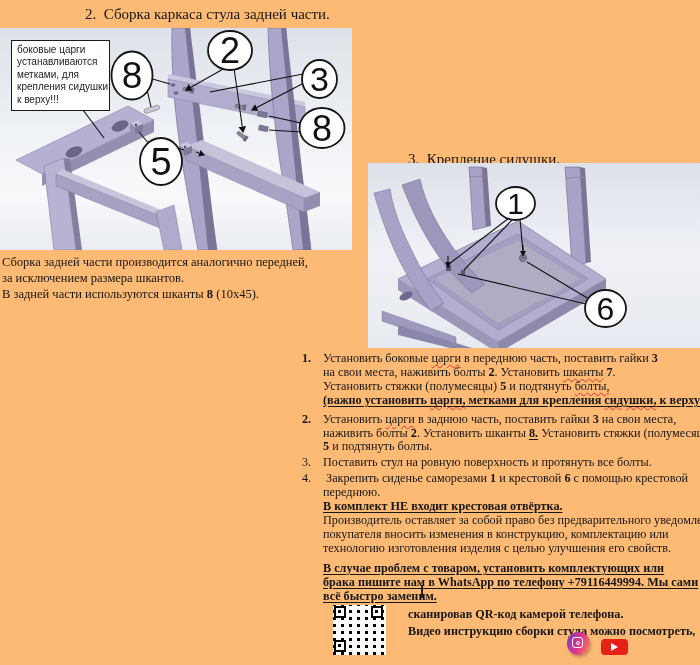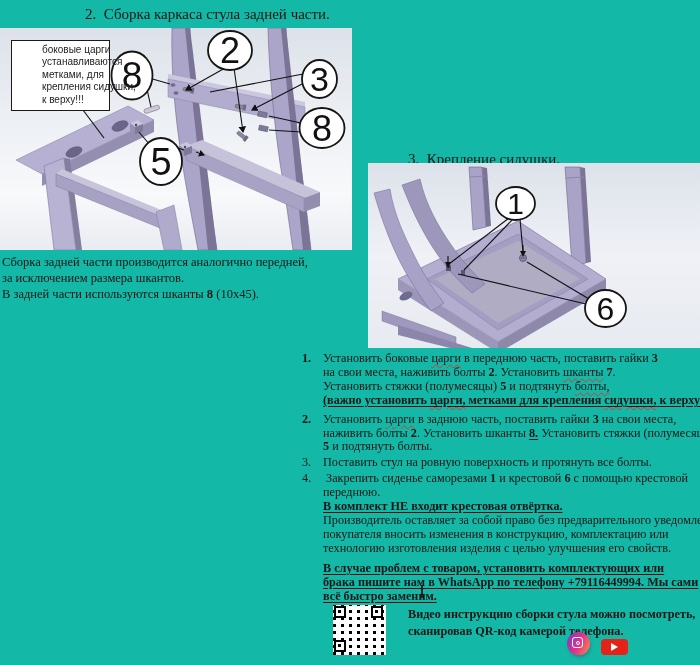--- a/index.html
+++ b/index.html
@@ -1,27 +1,27 @@
 <!DOCTYPE html>
 <html><head>
 <meta charset="utf-8">
 <style>
   html,body{margin:0;padding:0;background:#fff;}
-  .page{position:relative;width:700px;height:665px;background:#14b8a6;overflow:hidden;
+  .page{position:relative;width:700px;height:665px;background:#fdba74;overflow:hidden;
         font-family:"Liberation Serif","DejaVu Serif",serif;color:#161616;}
   .abs{position:absolute;}
   .title{font-size:15px;white-space:pre;}
   .fig{position:absolute;}
   .fig svg{display:block;}
   
   .notebox{position:absolute;left:11px;top:12px;width:88px;background:#fff;
            border:1.6px solid #1a1a1a;padding:3px 4px 4px 5px;
            font-family:"Liberation Sans","DejaVu Sans",sans-serif;
            font-size:10px;line-height:12.4px;color:#222;}
-  .notebox div{white-space:nowrap;margin-left:25px;}
+  .notebox div{white-space:nowrap;}
   
   .caption{left:2px;top:254px;width:295px;text-align:left;font-size:12.5px;line-height:16px;}
   .capline{white-space:pre;}
   
   .listwrap{left:295px;top:352px;width:404px;font-size:12.2px;line-height:13.9px;}
   .item{display:flex;}
   .inum{width:21px;flex:none;padding-left:7px;box-sizing:content-box;}
   .itxt{flex:1;}
   .iline{white-space:pre;}
   .mb5{margin-bottom:5px}.mb2{margin-bottom:2px}
@@ -302,22 +302,22 @@
         <i></i>
       </span>
     <span class="finder" style="left:38px;top:1px;">
         <i></i>
       </span>
     <span class="finder" style="left:1px;top:35px;">
         <i></i>
       </span>
   </div>
   <div class="abs video">
+    <div class="iline"><span class="b">сканировав QR-код камерой телефона.</span></div>
     <div class="iline"><span class="b">Видео инструкцию сборки стула можно посмотреть,</span></div>
-    <div class="iline"><span class="b">сканировав QR-код камерой телефона.</span></div>
   </div>
   <div class="abs ig">
     <span class="cam"></span>
       <span class="lens"></span>
   </div>
   <div class="abs yt">
     <span class="tri"></span>
   </div>
 
 </div>

